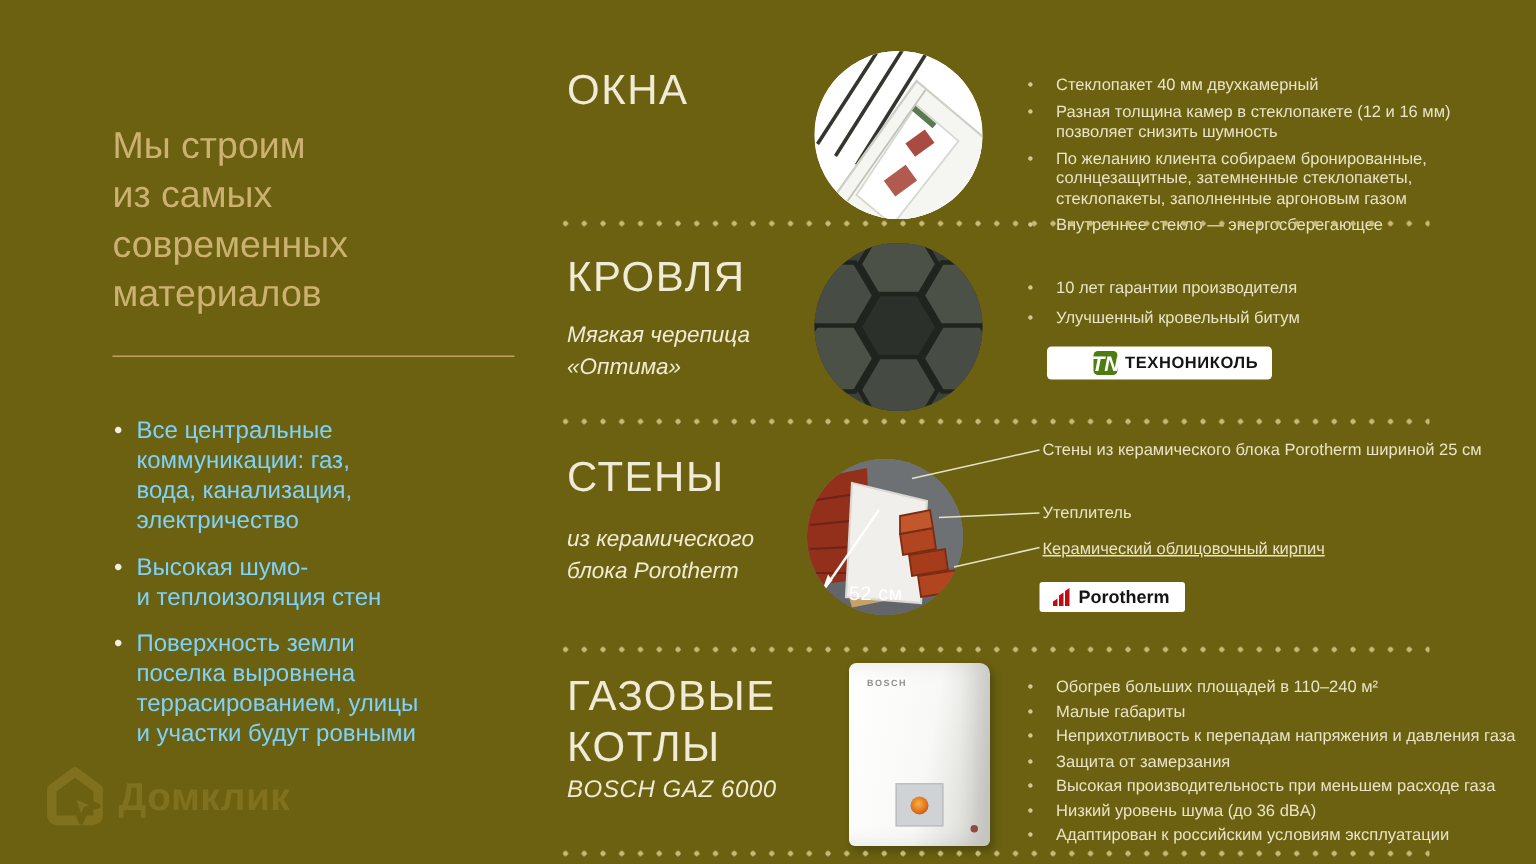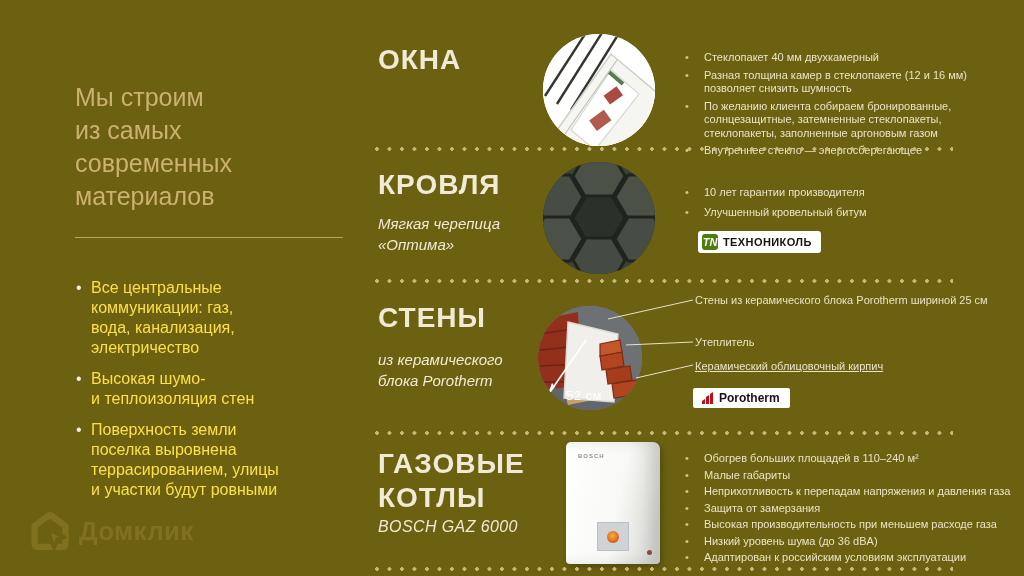--- a/index.html
+++ b/index.html
@@ -7,28 +7,28 @@
     position:relative;width:1024px;height:576px;overflow:hidden;
     background:#6b6110;
     font-family:"Liberation Sans", sans-serif;
   }
   .abs{position:absolute;}
   
   .main-title{left:75px;top:64px;width:285px;font-size:25px;line-height:33px;
     color:#ccb171;white-space:pre-line;font-weight:400;}
   .rule{left:75px;top:237px;width:268px;height:1px;background:#bda462;}
   .left-list{left:75px;top:278px;width:300px;list-style:none;margin:0;padding:0;}
-  .left-list li{font-size:16px;line-height:20px;color:#fde047;margin:0 0 11px 0;
+  .left-list li{font-size:16px;line-height:20px;color:#7dd3fc;margin:0 0 11px 0;
     padding-left:16px;white-space:pre-line;position:relative;}
   .left-list li::before{content:"•";position:absolute;left:1px;top:0;color:#f3efe0;}
   .brand{left:30px;top:511px;display:flex;align-items:center;gap:9px;color:#80711f;}
   .brand svg{width:40px;height:40px;display:block;}
   .brand-name{font-size:26px;font-weight:700;letter-spacing:.3px;}
   
-  .sec-h{color:#f1ead6;font-weight:700;letter-spacing:1px;white-space:pre-line;margin:0;}
+  .sec-h{color:#f1ead6;font-weight:400;letter-spacing:1px;white-space:pre-line;margin:0;}
   .h-okna{left:378px;top:44px;font-size:28px;}
   .h-krovlya{left:378px;top:169px;font-size:28px;}
   .h-steny{left:378px;top:302px;font-size:28px;}
   .h-kotly{left:378px;top:447px;font-size:28px;line-height:34px;}
   .sec-sub{color:#f1ead6;font-weight:400;white-space:pre-line;line-height:21px;font-size:15px;font-style:italic;}
   .sub-krovlya{left:378px;top:213px;}
   .sub-steny{left:378px;top:349px;}
   .sub-kotly{left:378px;top:516px;font-size:16px;letter-spacing:.4px;}
   
   .r-list{list-style:none;margin:12px;padding:0;}
@@ -61,21 +61,21 @@
     color:#8f8f8c;letter-spacing:1px;}
   .boiler-panel{position:absolute;left:31px;bottom:13px;width:30px;height:27px;
     background:#cfd3d6;border:1px solid #bcc0c3;display:flex;align-items:center;justify-content:center;}
   .flame{width:12px;height:12px;border-radius:50%;
     background:radial-gradient(circle at 45% 40%,#f6b23c 0%,#e2711d 55%,#9c3a23 100%);}
   .boiler-dot{position:absolute;right:8px;bottom:9px;width:5px;height:5px;border-radius:50%;background:#8d4a42;}
   
   .badge{background:#ffffff;display:flex;align-items:center;border-radius:3px;}
   .badge-tn{left:698px;top:231px;padding:3px 9px 3px 4px;gap:5px;}
   .tn-mark{width:16px;height:16px;border-radius:3px;background:#4d7c0f;color:#fff;
-    font-size:11px;font-weight:700;font-style:italic;display:flex;align-items:center;justify-content:center;}
+    font-size:14px;font-weight:700;font-style:italic;display:flex;align-items:center;justify-content:center;margin-left:27px;}
   .tn-text{font-size:11px;font-weight:700;color:#141414;letter-spacing:.4px;}
   .badge-pt{left:693px;top:388px;padding:3px 10px 3px 8px;gap:4px;border-radius:2px;}
   .pt-text{font-size:12px;font-weight:700;color:#141414;}
   .pt-mark{display:block;}
   
   .dots{height:4px;background-image:radial-gradient(circle at 2px 2px,#c9b878 1.6px,transparent 1.9px);
     background-size:12.5px 4px;background-repeat:repeat-x;}
   .sep-1{left:375px;top:147px;width:578px;}
   .sep-2{left:375px;top:279px;width:578px;}
   .sep-3{left:375px;top:431px;width:578px;}

